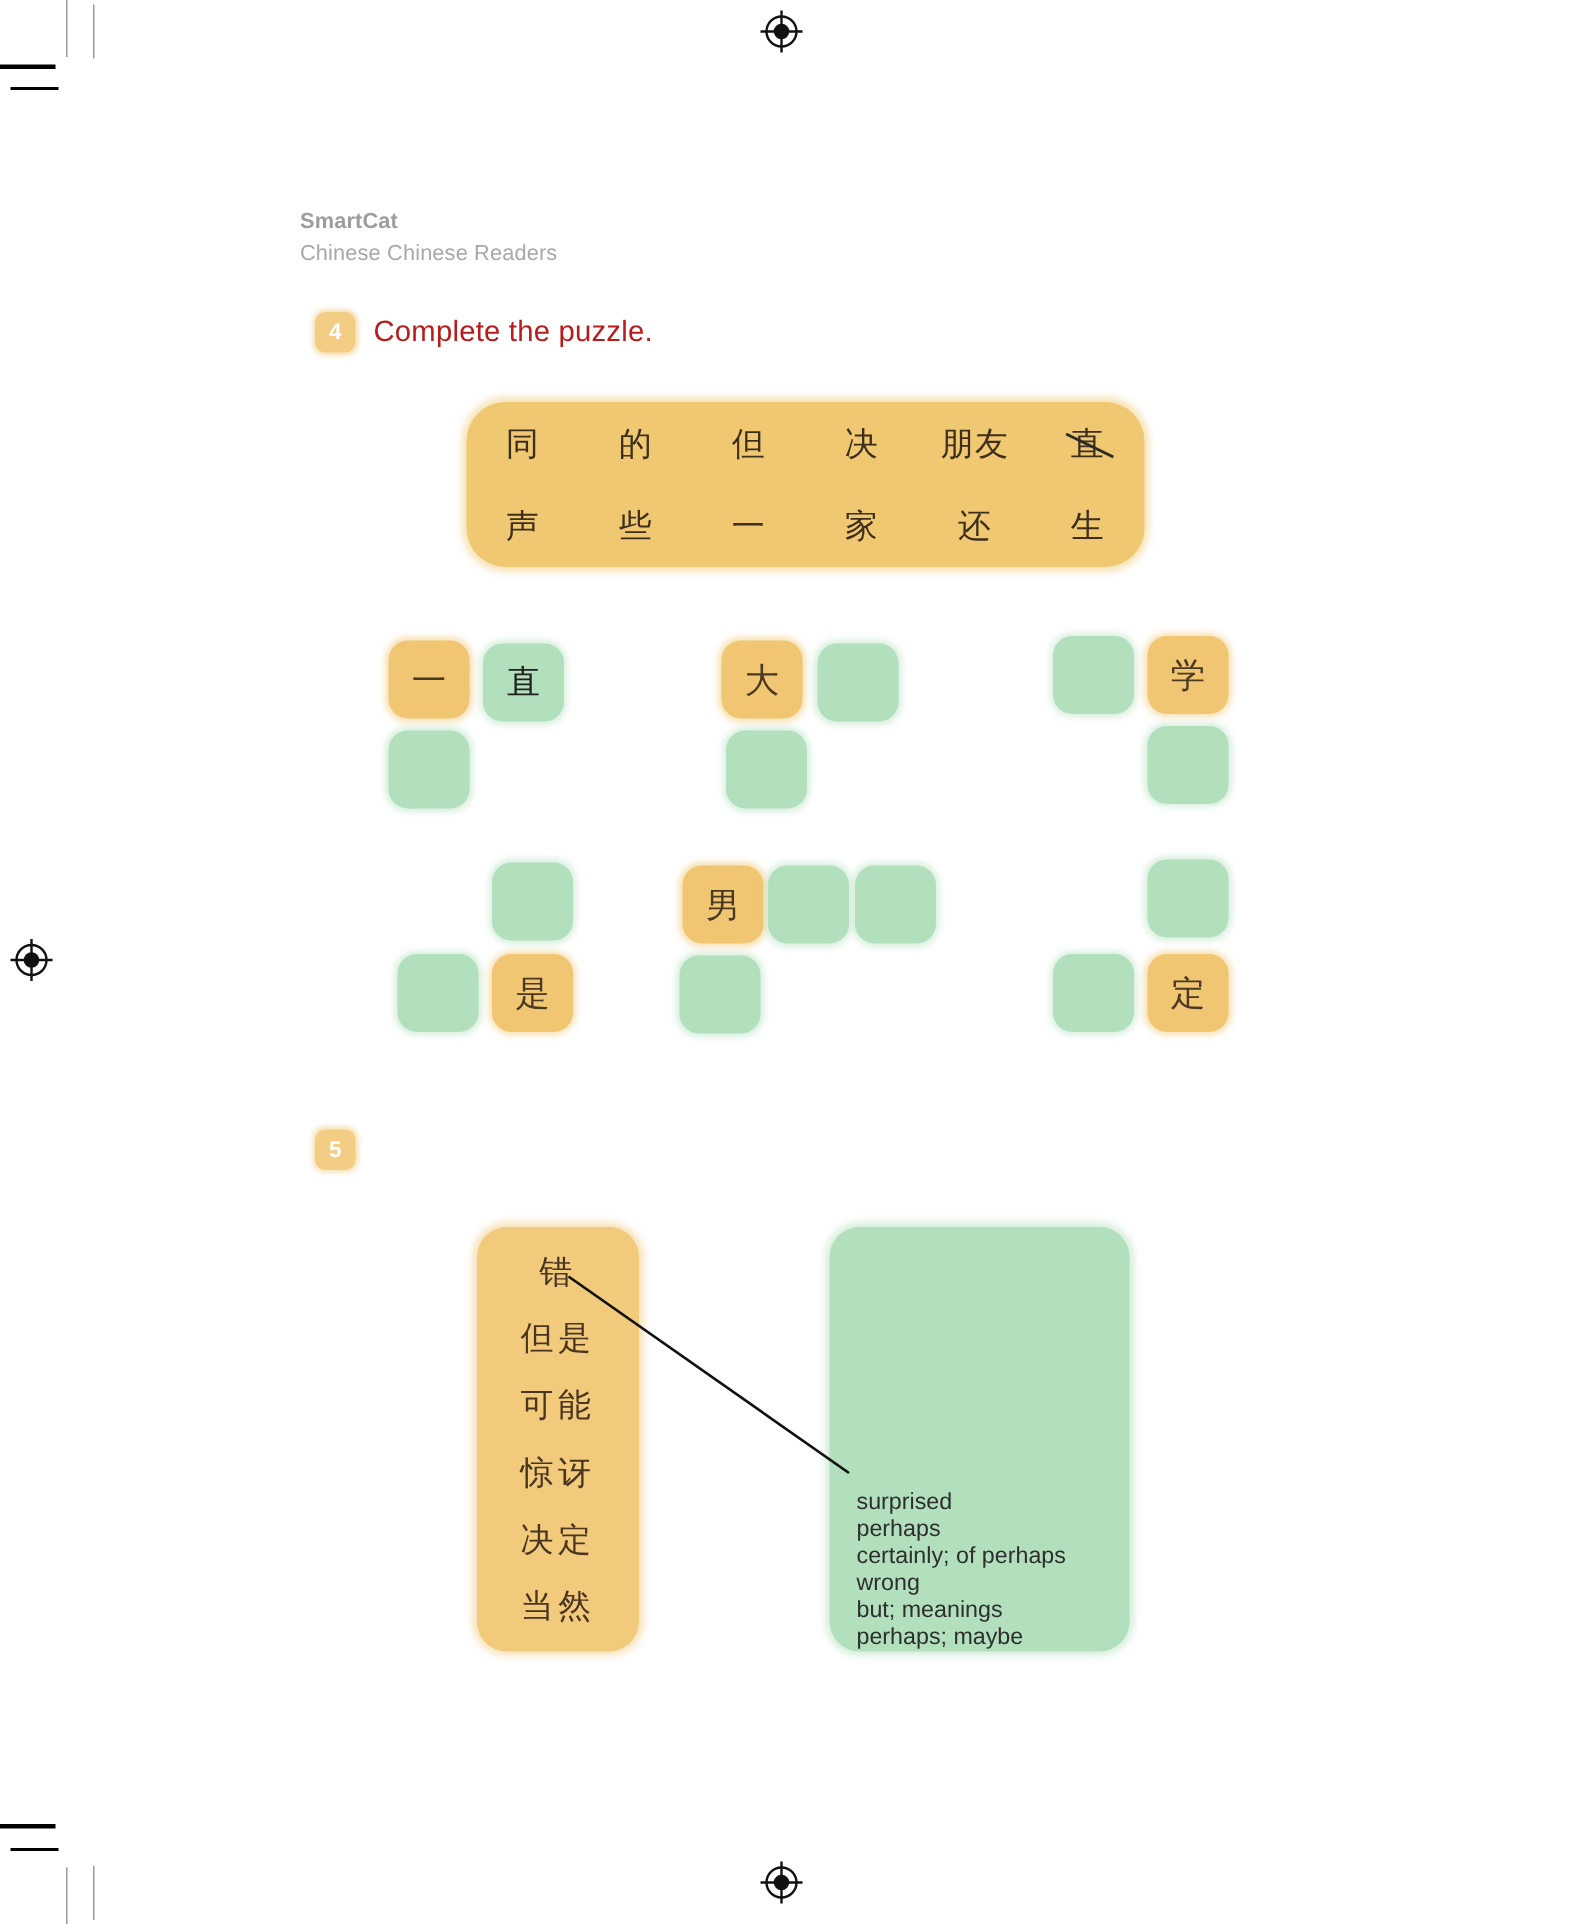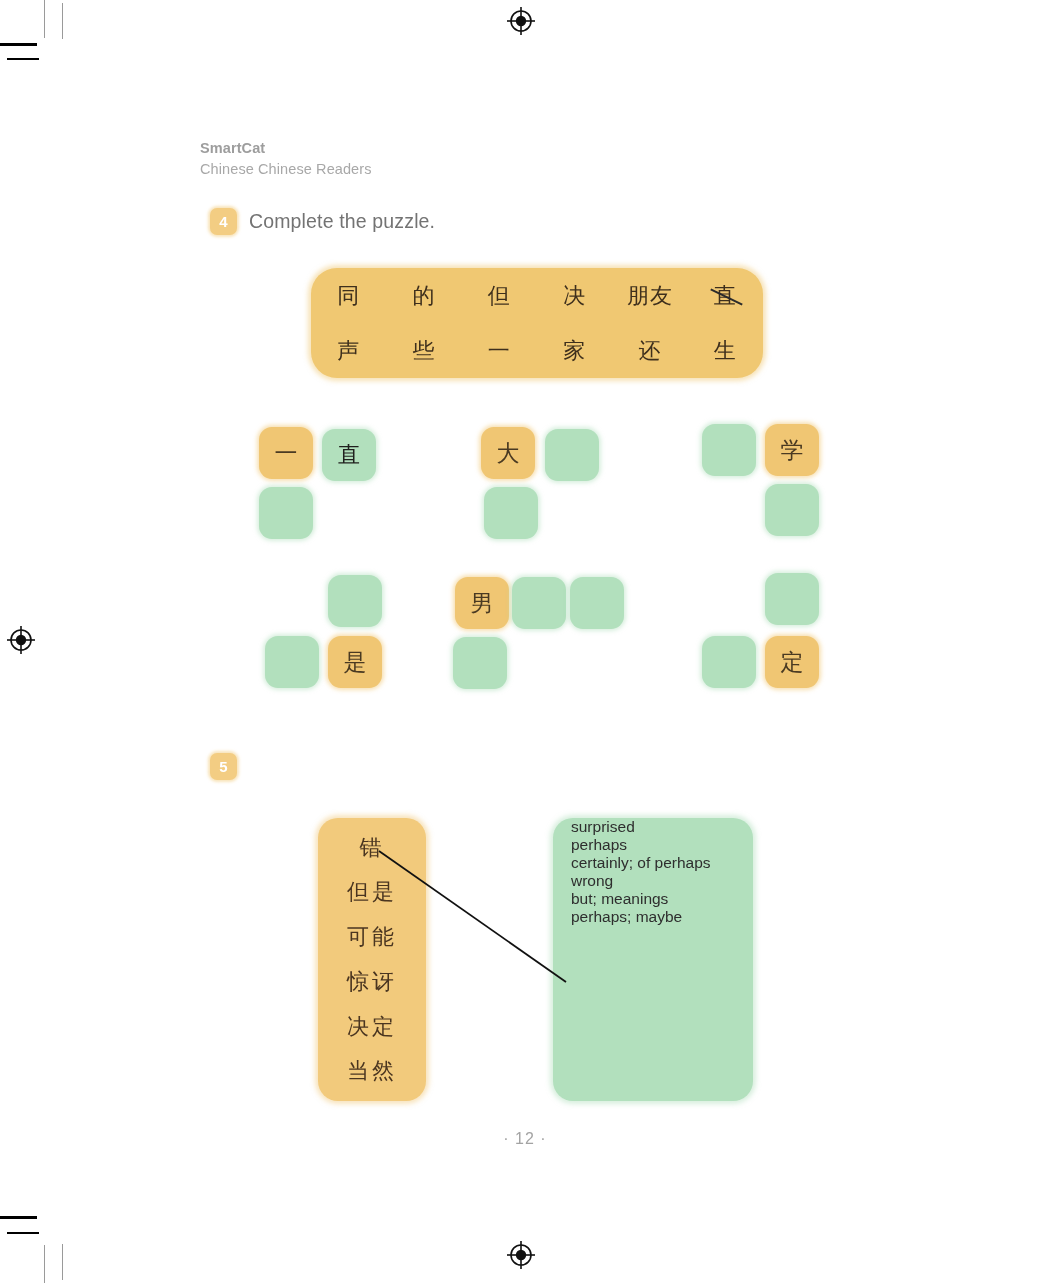--- a/index.html
+++ b/index.html
@@ -74,21 +74,21 @@
     color: #ffffff;
     font-size: 15px;
     font-weight: bold;
     background: #f3cd83;
     border-radius: 7px;
     box-shadow: 0 0 3px 2px rgba(243,205,131,0.55);
     filter: blur(0.15px);
   }
   .ex-title {
     font-size: 19.5px;
-    color: #737373;
+    color: #b91c1c;
     letter-spacing: 0.15px;
     white-space: nowrap;
   }
 
   
   .wordbank {
     position: absolute;
     left: 311px;
     top: 268px;
     width: 452px;
@@ -209,21 +209,21 @@
     filter: blur(0.2px);
   }
   .match-en-list {
     position: absolute;
     left: 553px;
     top: 818px;
     width: 200px;
     height: 283px;
     display: flex;
     flex-direction: column;
-    justify-content: flex-start;
+    justify-content: flex-end;
     padding-left: 18px;
     box-sizing: border-box;
     border-radius: 23px;
   }
   .match-en-item {
     font-size: 15.5px;
     color: #2e2e2e;
     white-space: nowrap;
   }
   .match-line {
@@ -380,15 +380,14 @@
       <div class="match-en-item">certainly; of perhaps</div>
       <div class="match-en-item">wrong</div>
       <div class="match-en-item">but; meanings</div>
       <div class="match-en-item">perhaps; maybe</div>
     </div>
 
   <svg class="match-line" id="match-lines" viewBox="0 0 1050 1283">
       <line x1="379" y1="851" x2="566" y2="982" stroke="#111111" stroke-width="1.8"></line>
     </svg>
 
-  <div class="folio">· 12 ·</div>
 
 </div>
 
 </body></html>

